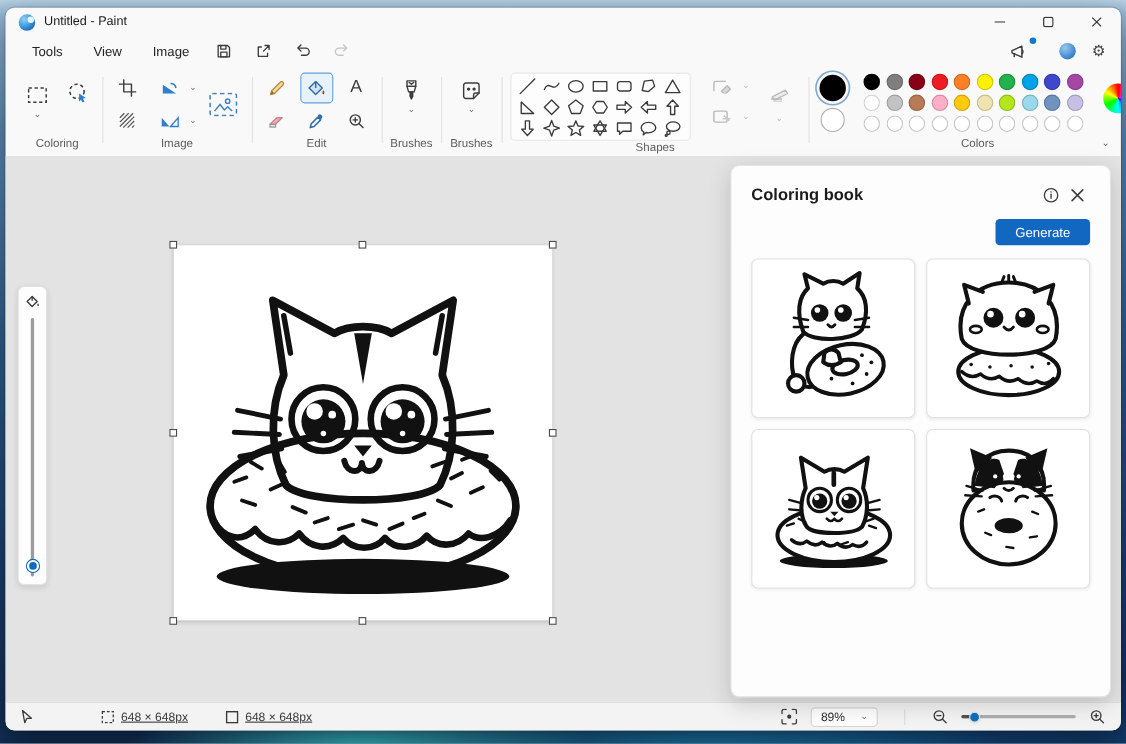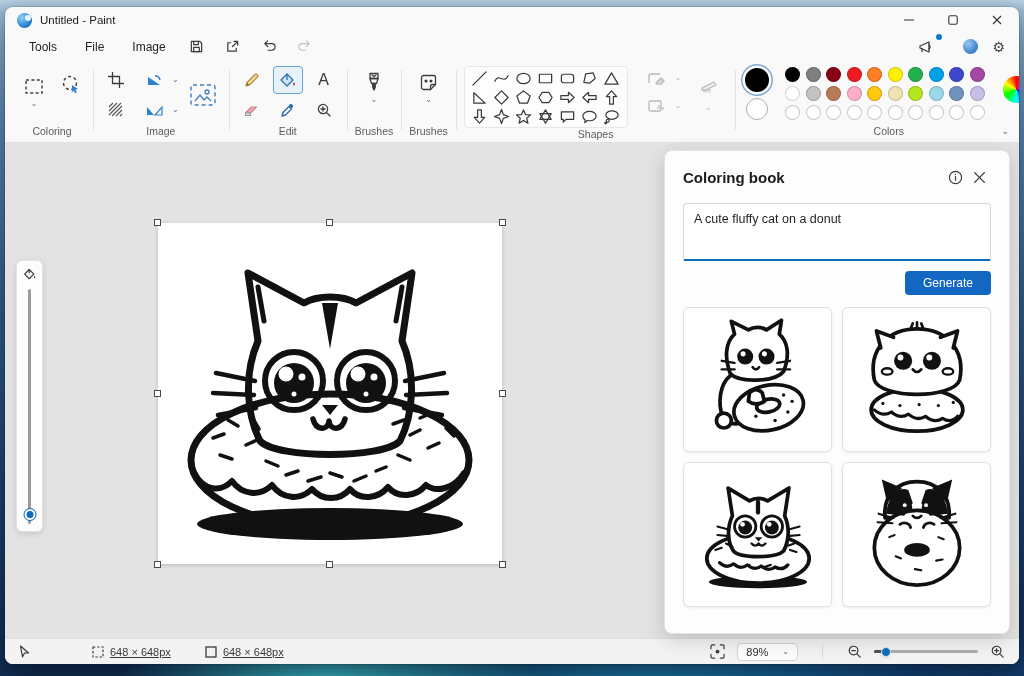--- a/index.html
+++ b/index.html
@@ -137,21 +137,21 @@
       <div class="win-btn">
         <svg width="10" height="10" viewBox="0 0 10 10">
             <path d="M1,1 L9,9 M9,1 L1,9" stroke="#333" stroke-width="1.1"></path>
           </svg>
       </div>
     </div>
   </div>
 
   <div class="menubar">
     <span class="menu-item">Tools</span>
-    <span class="menu-item">File</span>
+    <span class="menu-item">View</span>
     <span class="menu-item">Image</span>
     <span class="mb-icon">
       <svg width="15" height="15" viewBox="0 0 16 16" class="mono-stroke">
           <path d="M2.5,2.5 h9 l2,2 v9 h-11 Z"></path>
           <path d="M5,2.5 v3.5 h5 v-3.5"></path>
           <rect x="5" y="9" width="6" height="4.5"></rect>
         </svg>
     </span>
     <span class="mb-icon">
       <svg width="15" height="15" viewBox="0 0 16 16" class="mono-stroke">
@@ -628,23 +628,20 @@
               <path d="M8,7 v4"></path>
               <circle cx="8" cy="4.8" r="0.7" fill="#454545" stroke="none"></circle>
             </svg>
         </span>
         <span class="icon-btn">
           <svg width="13" height="13" viewBox="0 0 12 12" class="mono-stroke">
               <path d="M1.5,1.5 L10.5,10.5 M10.5,1.5 L1.5,10.5"></path>
             </svg>
         </span>
       </div>
-      <div class="prompt-box">
-        <span>A cute fluffy cat on a donut</span>
-      </div>
       <div class="gen-row">
         <button class="gen-btn">Generate</button>
       </div>
       <div class="thumb-grid">
 
         <div class="thumb">
           <svg viewBox="0 0 120 120">
             <g class="lineart" stroke-width="3.5">
               <path d="M34,54 C28,38 30,24 38,17 L35,5 L51,13 C56,10 63,10 68,13 L82,4 L80,17 C88,24 90,37 84,52 C76,62 42,63 34,54 Z" fill="#fff"></path>
               <path d="M34,56 C24,64 22,82 27,95 C33,103 45,103 49,96" fill="#fff"></path>

